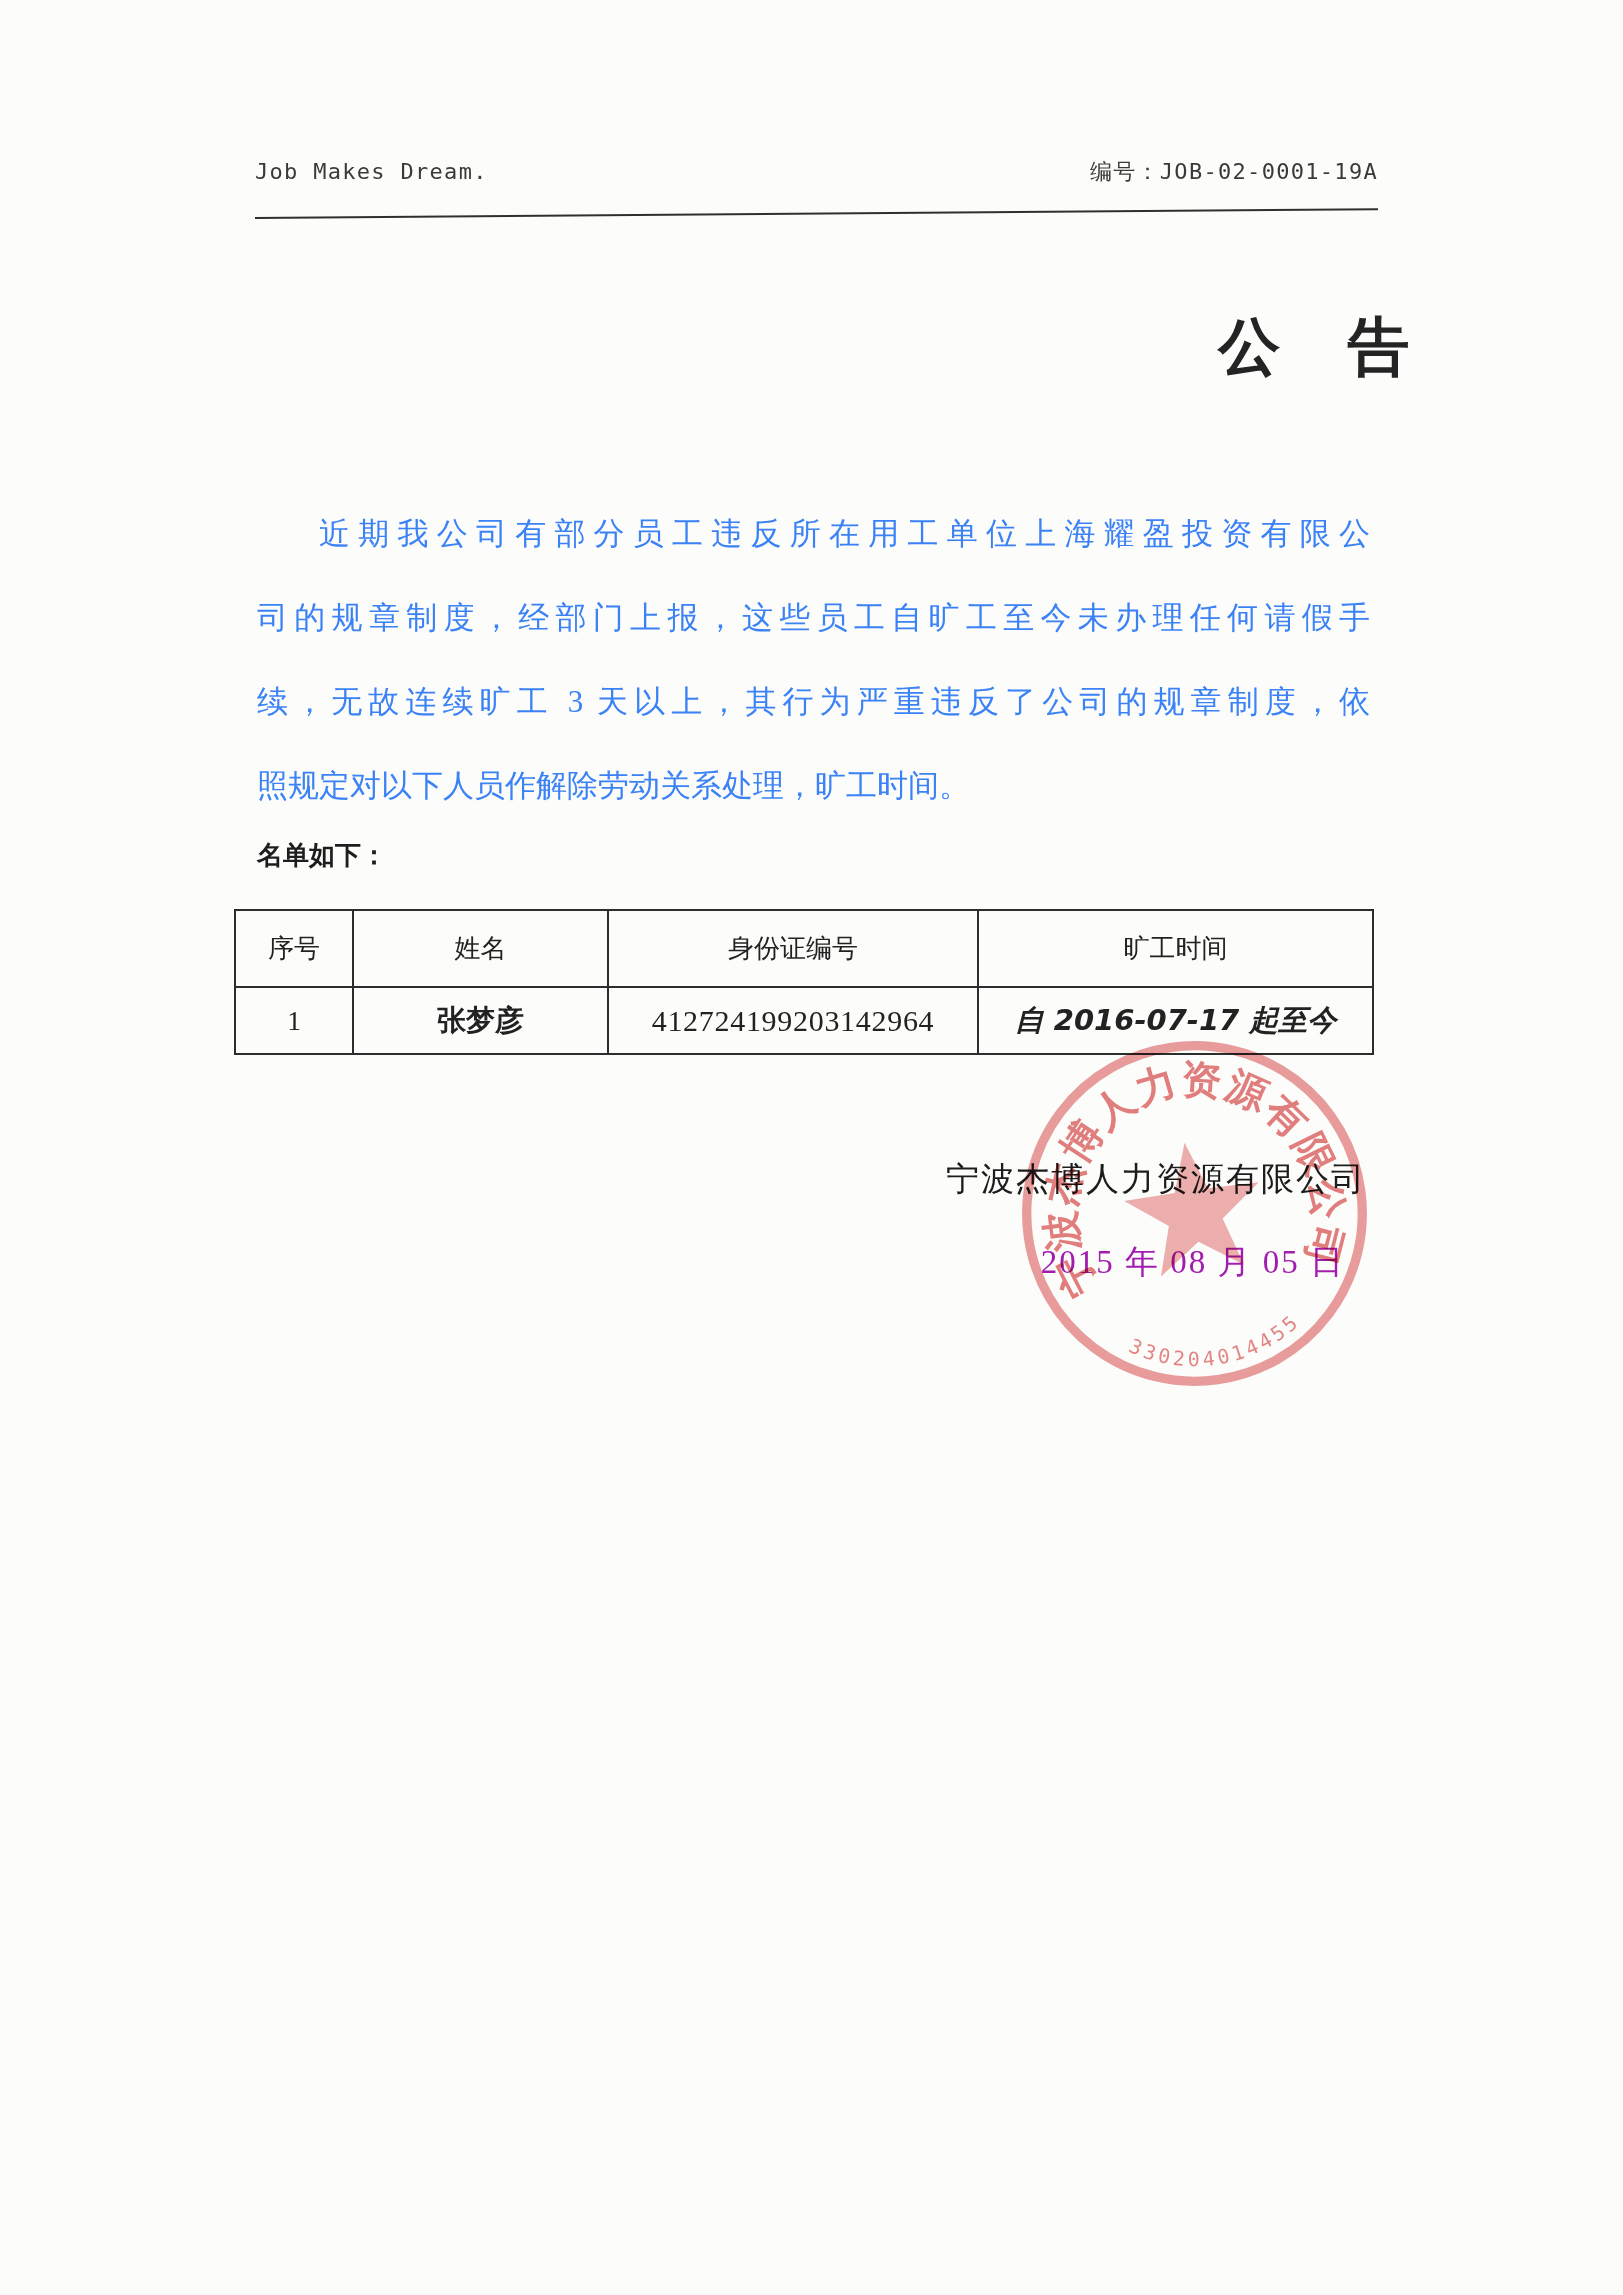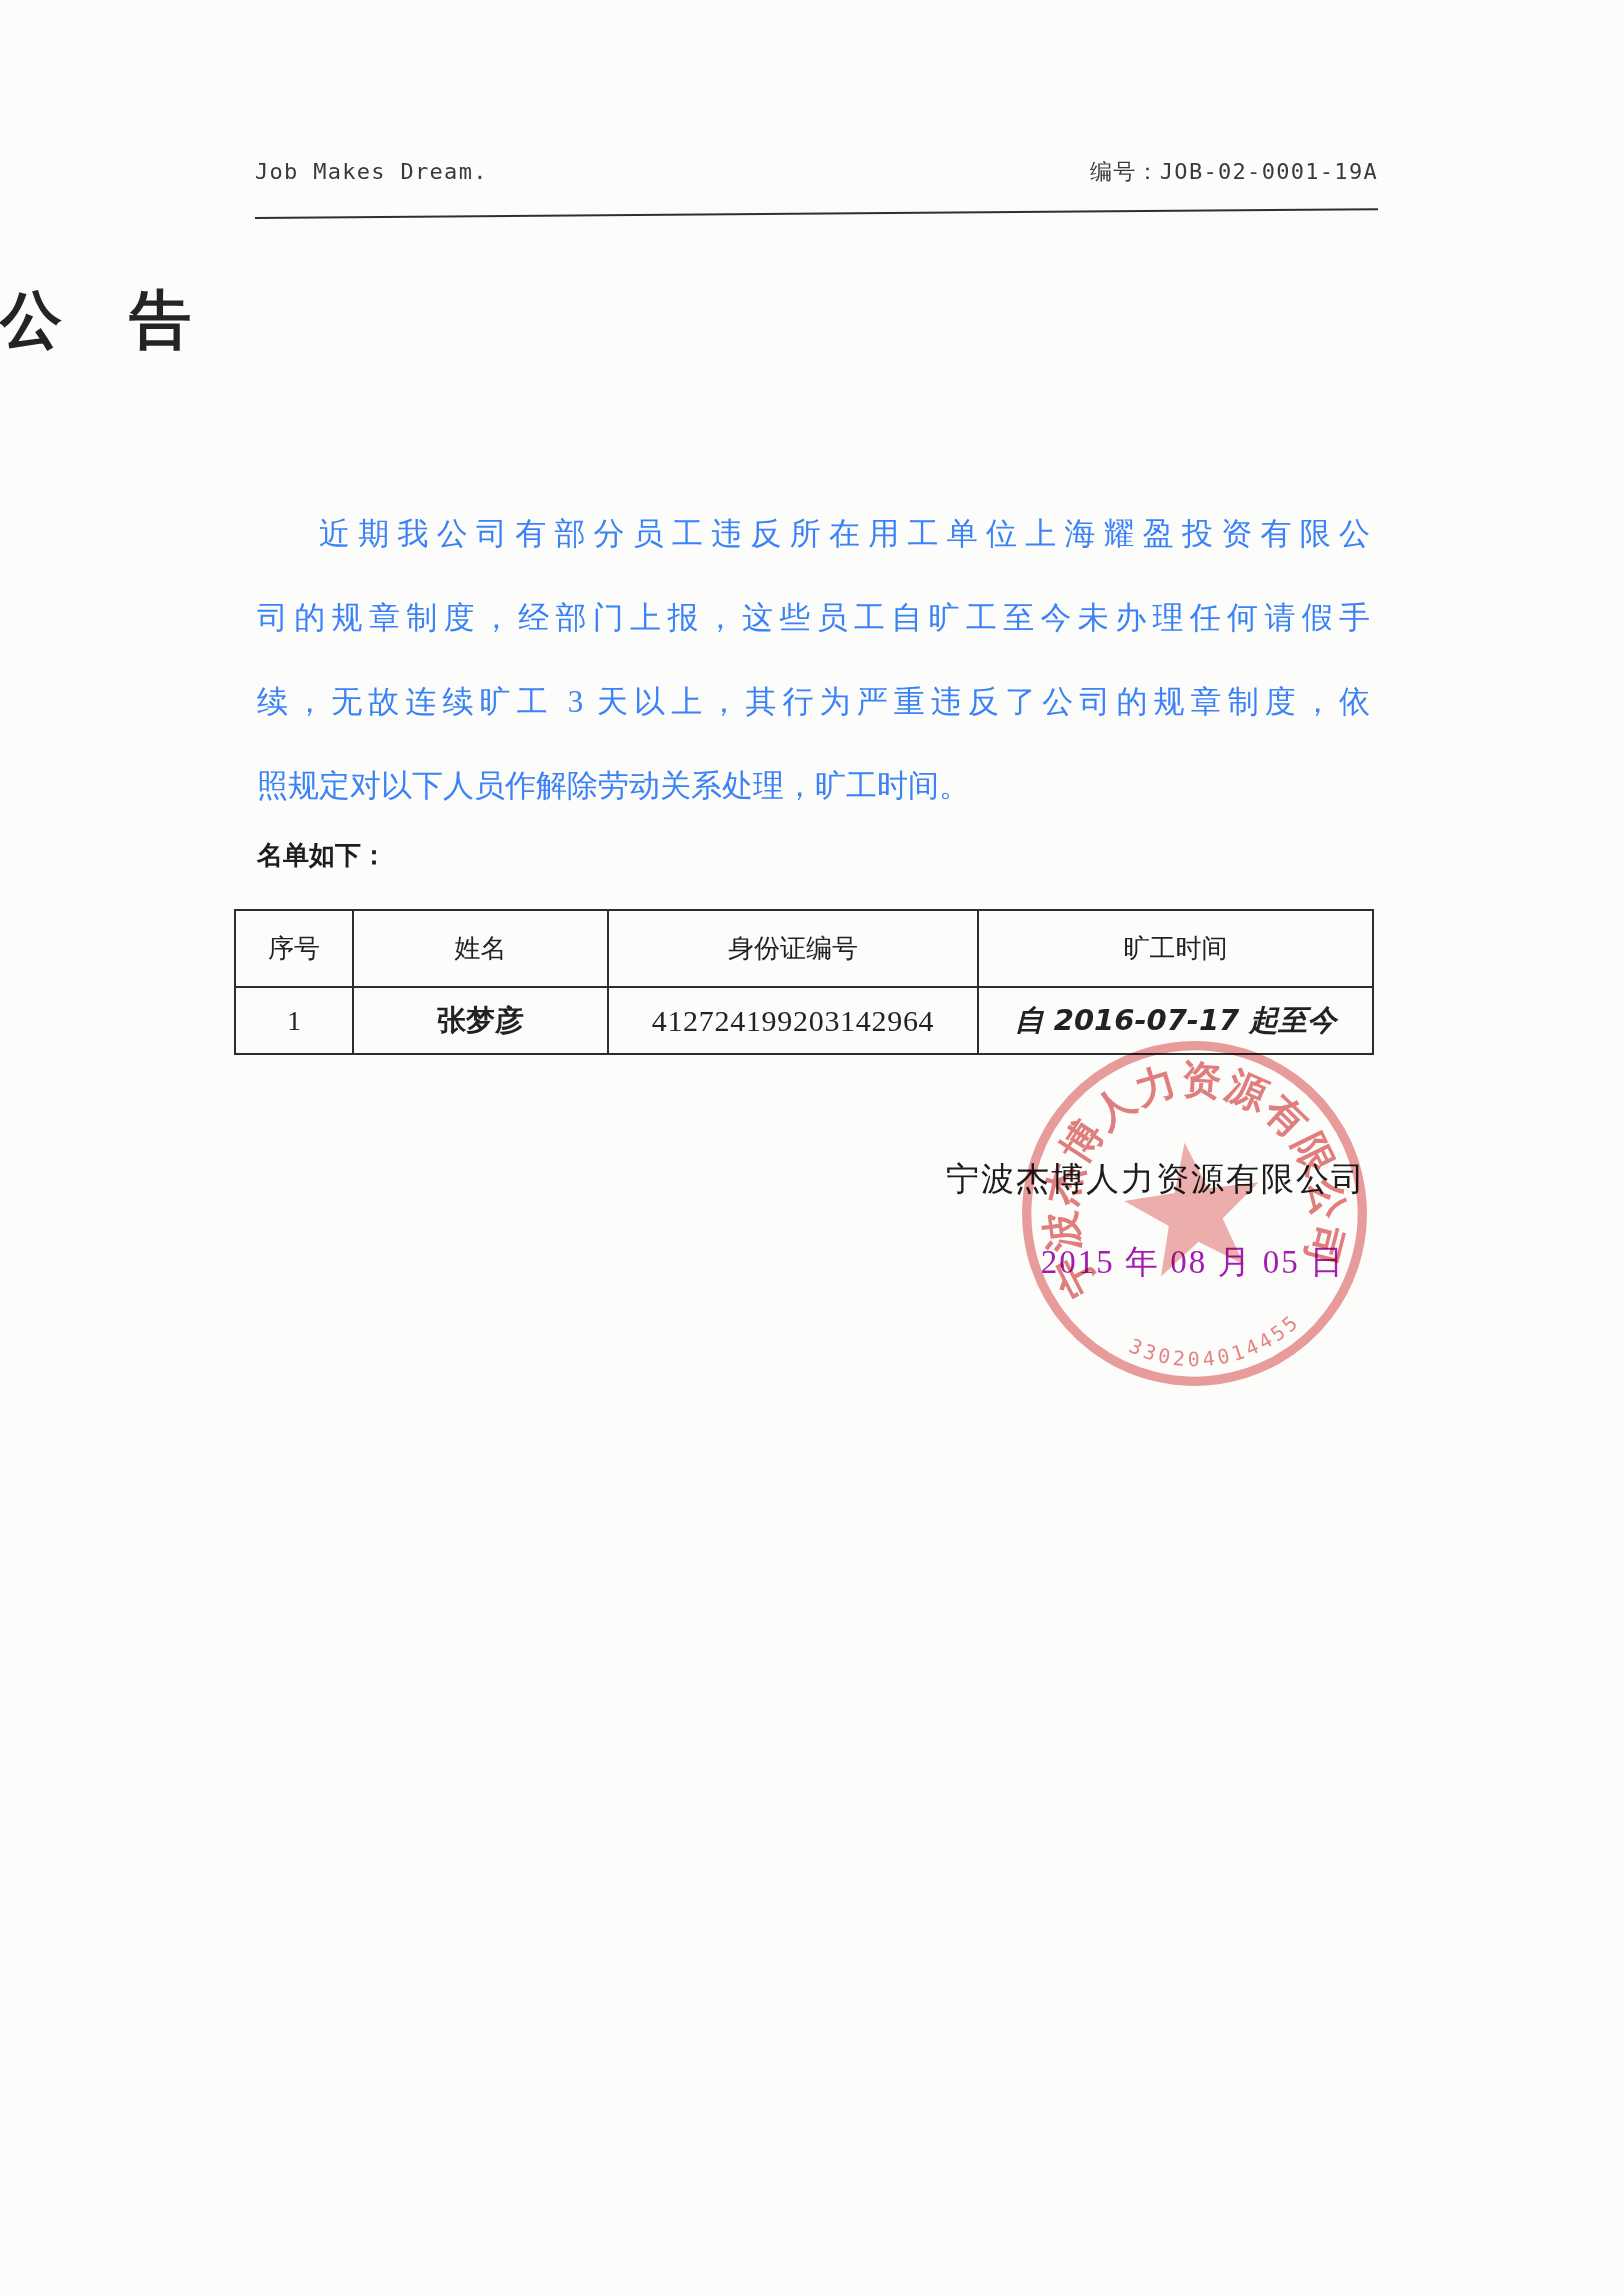--- a/index.html
+++ b/index.html
@@ -18,22 +18,22 @@
     font-family:"DejaVu Sans Mono","Liberation Mono",monospace;
     font-size:22px;color:#3a3a3a;letter-spacing:1.3px;
   }
   .rule{
     position:absolute;left:255px;top:217px;width:1123px;height:0;
     border-top:2.6px solid #2f2f2f;
     transform:rotate(-0.45deg);transform-origin:left center;
   }
   
   .title{
-    position:absolute;left:0;top:278px;width:1412px;
-    text-align:left;font-size:62px;font-weight:700;color:#242424;
+    position:absolute;left:0;top:305px;width:1412px;
+    text-align:right;font-size:62px;font-weight:700;color:#242424;
     letter-spacing:2.6px;
   }
   
   .body-text{
     position:absolute;left:257px;top:492px;width:1113px;
     font-size:31px;line-height:84px;color:#3b82f6;
   }
   .body-text .bl{width:100%;}
   .body-text .jl{text-align:justify;text-align-last:justify;}
   .body-text .indent{text-indent:62px;}

